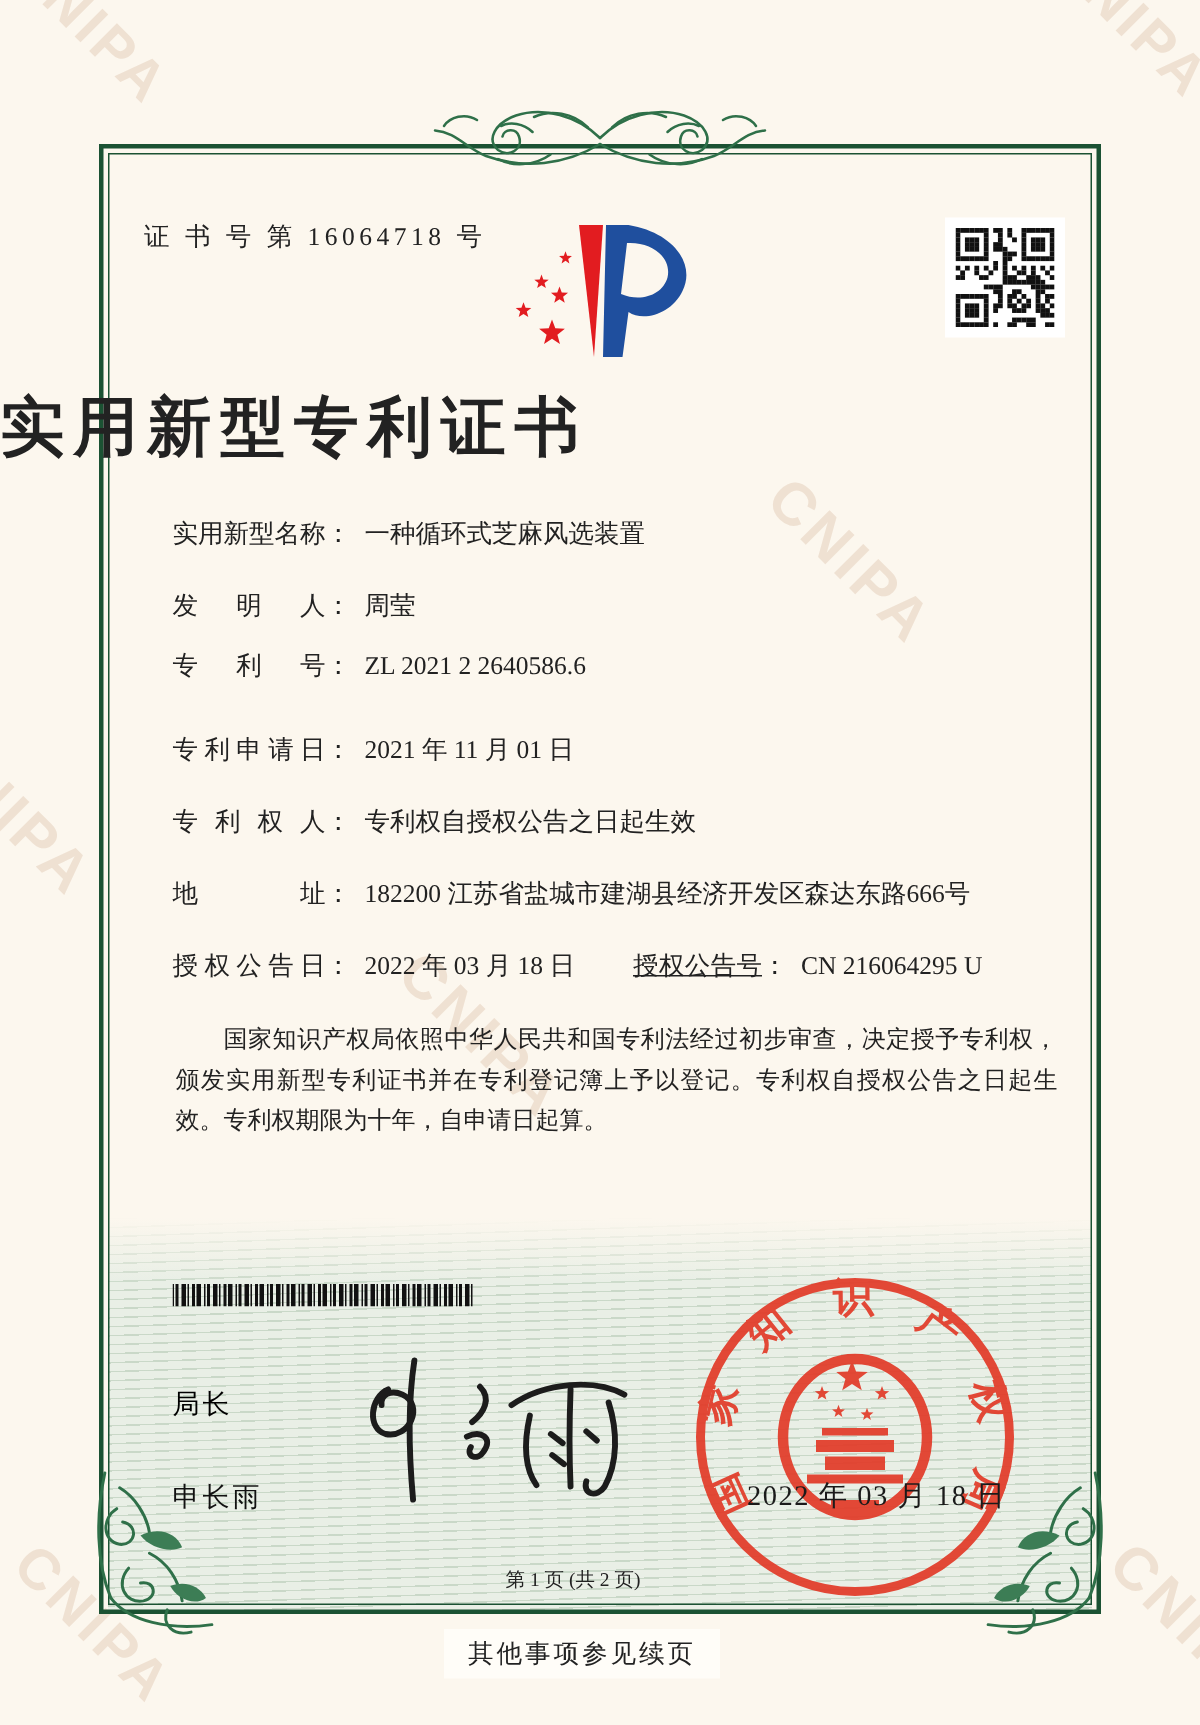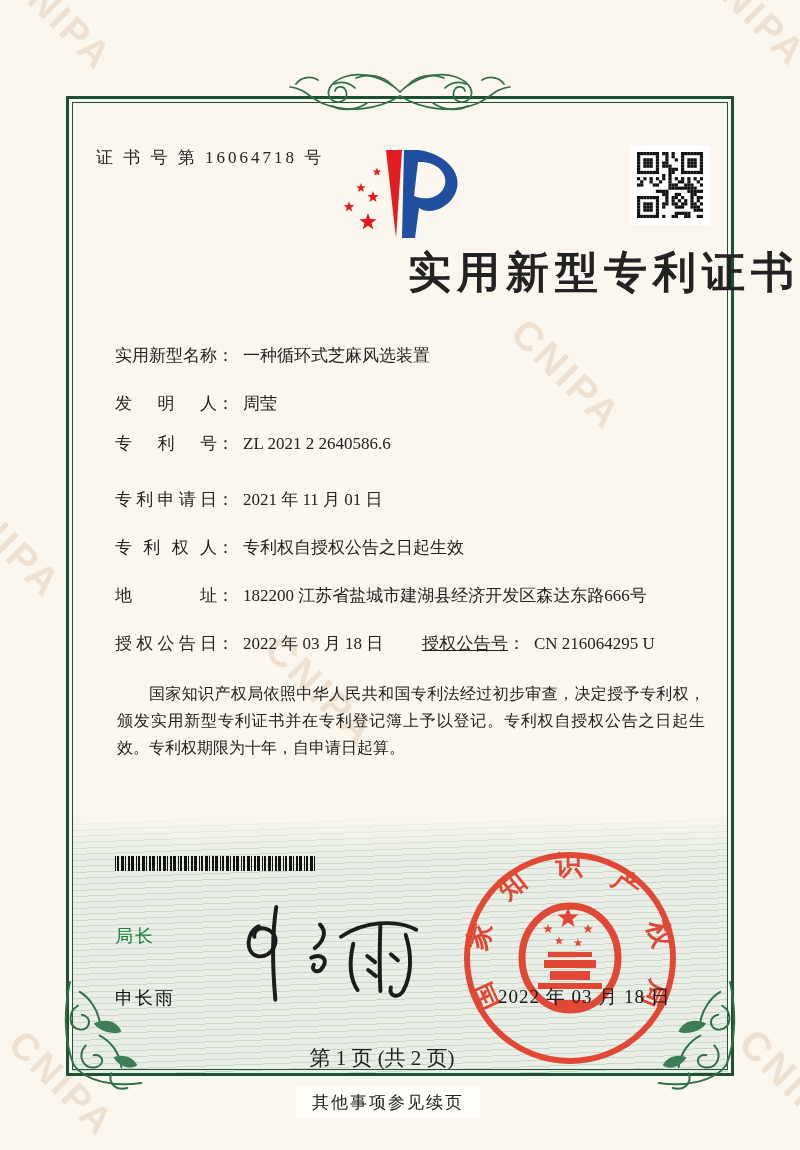--- a/index.html
+++ b/index.html
@@ -21,43 +21,43 @@
   .frame-inner{position:absolute;inset:3px;border:1px solid #1b5233;}
   .toporn{position:absolute;left:285px;top:68px;width:230px;height:52px;z-index:3;}
   .corn{position:absolute;width:114px;height:114px;z-index:3;}
   .corn.bl{left:56px;top:980px;}
   .corn.br{left:630px;top:980px;transform:scaleX(-1);}
   
   .certno{position:absolute;left:96px;top:146px;font-size:17px;letter-spacing:3px;z-index:4;text-align:center;}
   .logo{position:absolute;left:340px;top:146px;width:130px;height:96px;z-index:4;}
   .qrbox{position:absolute;left:630px;top:145px;width:80px;height:80px;background:#fff;z-index:4;
          display:flex;align-items:center;justify-content:center;}
-  .title{position:absolute;left:0;right:0;top:244px;text-align:right;font-size:43px;
+  .title{position:absolute;left:0;right:0;top:256px;text-align:left;font-size:43px;
          font-weight:bold;letter-spacing:6px;z-index:4;}
   
   .field{position:absolute;left:115px;font-size:17px;z-index:4;white-space:nowrap;}
   .flabel{display:inline-block;width:102px;text-align:justify;text-align-last:justify;}
   .flabel2{display:inline-block;width:86px;text-align:justify;text-align-last:justify;text-decoration:underline;}
   .fvalue{margin-left:9px;}
   
   .bodytext{position:absolute;left:105px;width:612px;top:668px;font-size:16px;line-height:27px;
             text-align:justify;z-index:4;}
   .bodytext p{margin:12px;text-indent:2em;}
   
   .barcode{position:absolute;left:115px;top:856px;z-index:4;}
   .dtitle{position:absolute;left:115px;top:924px;font-size:18px;letter-spacing:2px;
-          font-family:"Liberation Sans",sans-serif;color:#15803d;z-index:4;}
+          font-family:"Liberation Sans",sans-serif;color:#000000;z-index:4;}
   .dname{position:absolute;left:115px;top:962px;font-size:18px;letter-spacing:2px;
          font-family:"Liberation Sans",sans-serif;color:#111;z-index:4;margin-top:24px;}
   .sig{position:absolute;left:238px;top:900px;width:185px;height:105px;z-index:4;}
   .seal{position:absolute;left:460px;top:848px;width:220px;height:220px;z-index:5;}
   .sealdate{position:absolute;left:498px;top:984px;font-size:19px;letter-spacing:1px;
             color:#1a1a1a;z-index:6;white-space:nowrap;}
   .pageno{position:absolute;left:282px;width:200px;top:1044px;text-align:center;
-          font-size:21px;z-index:4;}
+          font-size:13px;z-index:4;}
   .note{position:absolute;left:388px;top:1086px;transform:translateX(-50%);
         background:#fffdf8;padding:5px 16px;font-size:17px;letter-spacing:2px;z-index:4;}
 </style>
 </head>
 <body>
 
 <div class="page">
 
   <div class="wm" style="left:-6px;top:-4px;font-size:38px;">CNIPA</div>
   <div class="wm" style="left:688px;top:-8px;font-size:38px;">CNIPA</div>

